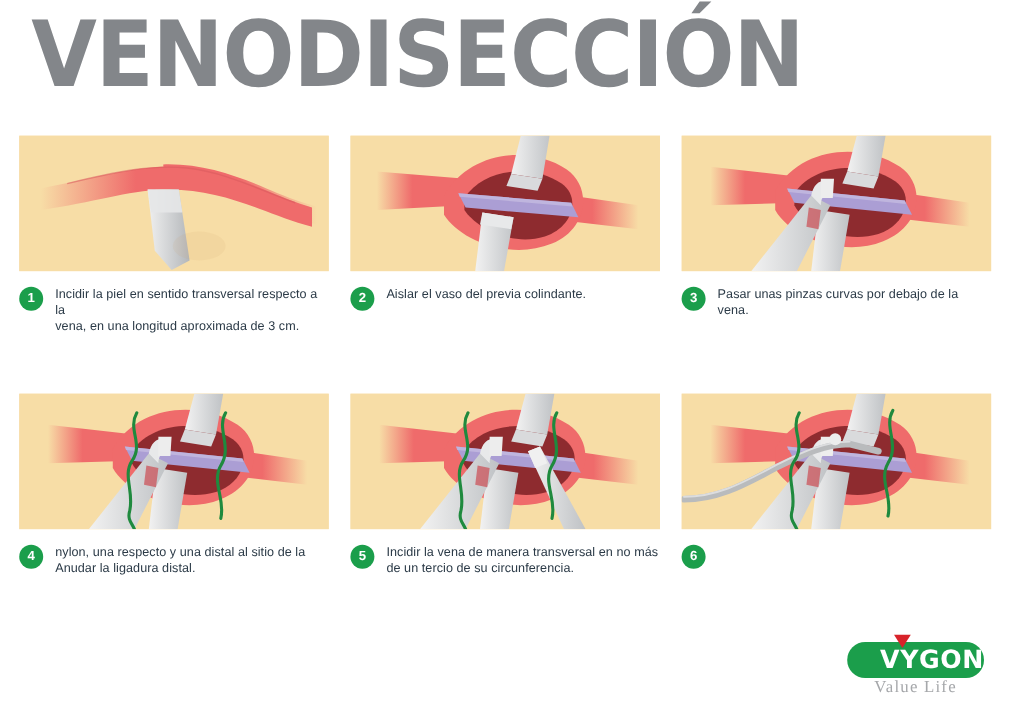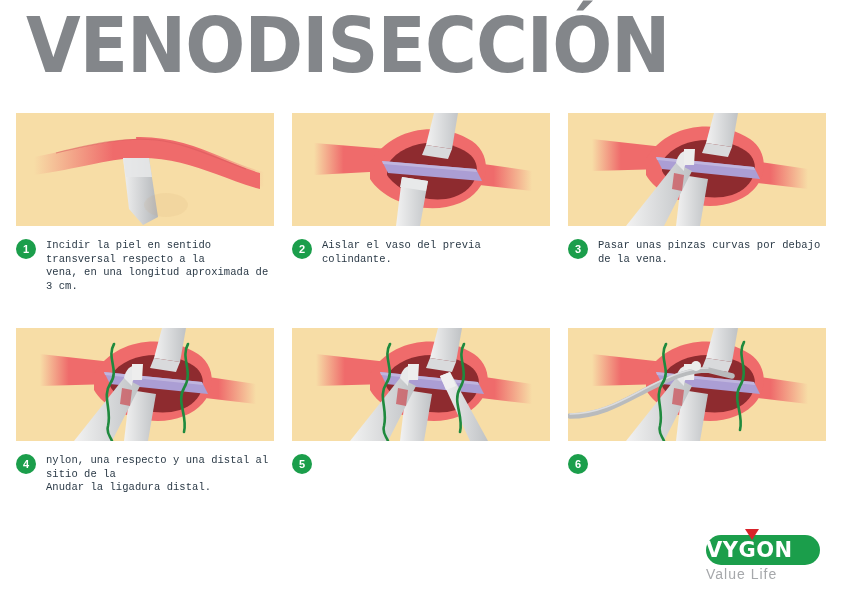--- a/index.html
+++ b/index.html
@@ -62,64 +62,64 @@
     font-weight:bold;
     line-height:20px;
     text-align:center;
   }
   .cap-text{
     font-size:10.5px;
     line-height:13.5px;
     color:#2b3a47;
     letter-spacing:0.05px;
   }
-  .cap-text .blk{display:block;font-family:Liberation Mono, monospace;}
+  .cap-text .blk{display:block;}
 
   
   #vygon-logo{
     position:absolute;
     left:706px; top:529px;
     width:120px; height:58px;
   }
   .logo-pill{
     position:absolute;
     left:0;top:6px;
     width:114px;height:30px;
     background:#1b9e4b;
     border-radius:15px;
   }
   .logo-word{
     position:absolute;
     left:0;top:6px;
     width:114px;height:30px;
     line-height:30px;
-    text-align:left;
+    text-align:right;
     color:#ffffff;
     font-size:21px;
     font-weight:bold;
     letter-spacing:0.5px;
     font-family:"DejaVu Sans", sans-serif;
   }
   .logo-mark{
     position:absolute;
     left:39px; top:0px;
     width:0;height:0;
     border-left:7px solid transparent;
     border-right:7px solid transparent;
     border-top:11px solid #d8232a;
   }
   .logo-tagline{
     position:absolute;
     left:0; top:37px;
     width:114px;
-    text-align:left;
+    text-align:center;
     padding-right:4px;
     font-size:14px;
     color:#a6a8ab;
-    font-family:Liberation Sans, sans-serif;
+    font-family:Liberation Serif, serif;
     letter-spacing:1px;
   }
 </style>
 </head>
 <body>
 
 <div id="poster-title">VENODISECCIÓN</div>
 
 <div class="step col1 row1">
   <div class="panel">
@@ -327,20 +327,24 @@
 
       <path d="M148,48 L158,44 L196,113 L178,113 Z" fill="url(#instr5)"></path>
       <path d="M148,48 L158,44 L164,58 L154,62 Z" fill="#f0f0f0"></path>
 
       <path d="M98,16 C90,30 104,42 94,56 C86,68 96,82 92,98 C90,105 94,108 96,113" stroke="#1f8a3e" stroke-width="2.6" fill="none" stroke-linecap="round"></path>
       <path d="M172,16 C164,30 178,44 168,60 C160,74 172,88 168,104" stroke="#1f8a3e" stroke-width="2.6" fill="none" stroke-linecap="round"></path>
     </svg>
   </div>
   <div class="caption">
     <div class="badge">5</div>
+    <div class="cap-text">
+      <span class="blk">Incidir la vena de manera transversal en no más</span>
+      <span class="blk">de un tercio de su circunferencia.</span>
+    </div>
   </div>
 </div>
 
 <div class="step col3 row2">
   <div class="panel">
     <svg viewBox="0 0 258 113" xmlns="http://www.w3.org/2000/svg">
       <defs>
         <linearGradient id="g6L" x1="0" y1="0" x2="1" y2="0">
           <stop offset="0" stop-color="#ef6b6b" stop-opacity="0"></stop>
           <stop offset="0.4" stop-color="#ef6b6b" stop-opacity="1"></stop>

